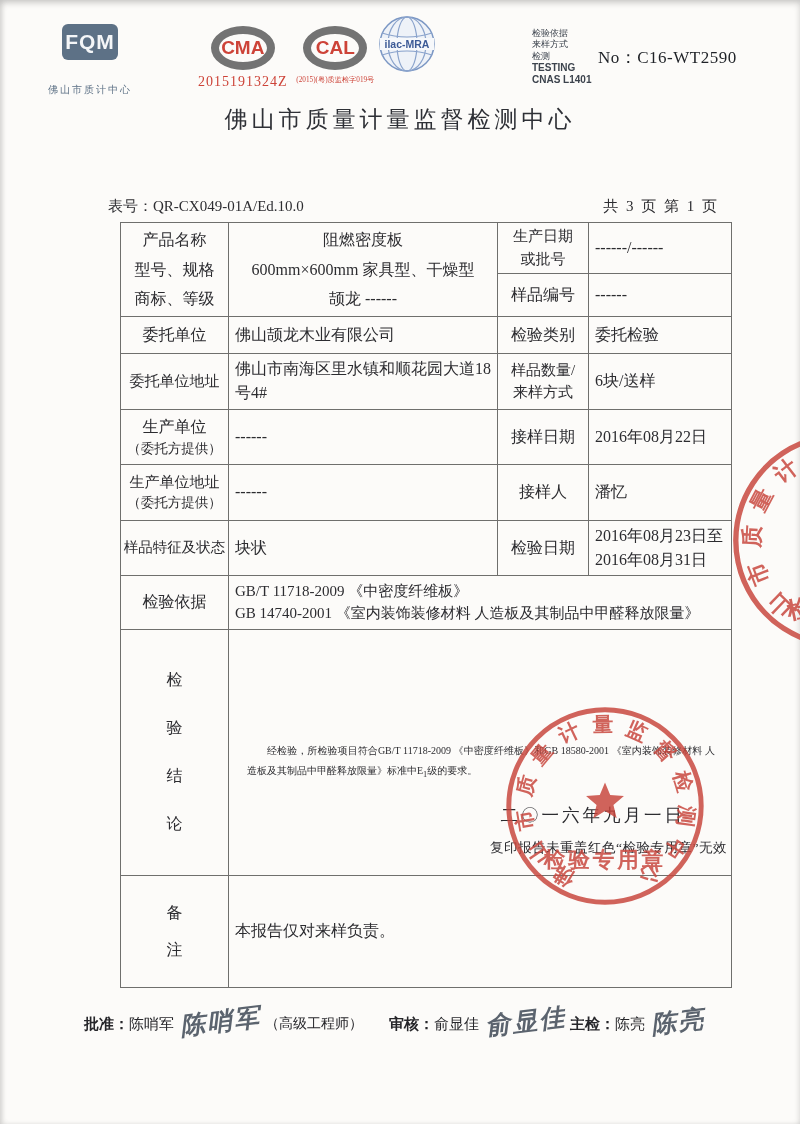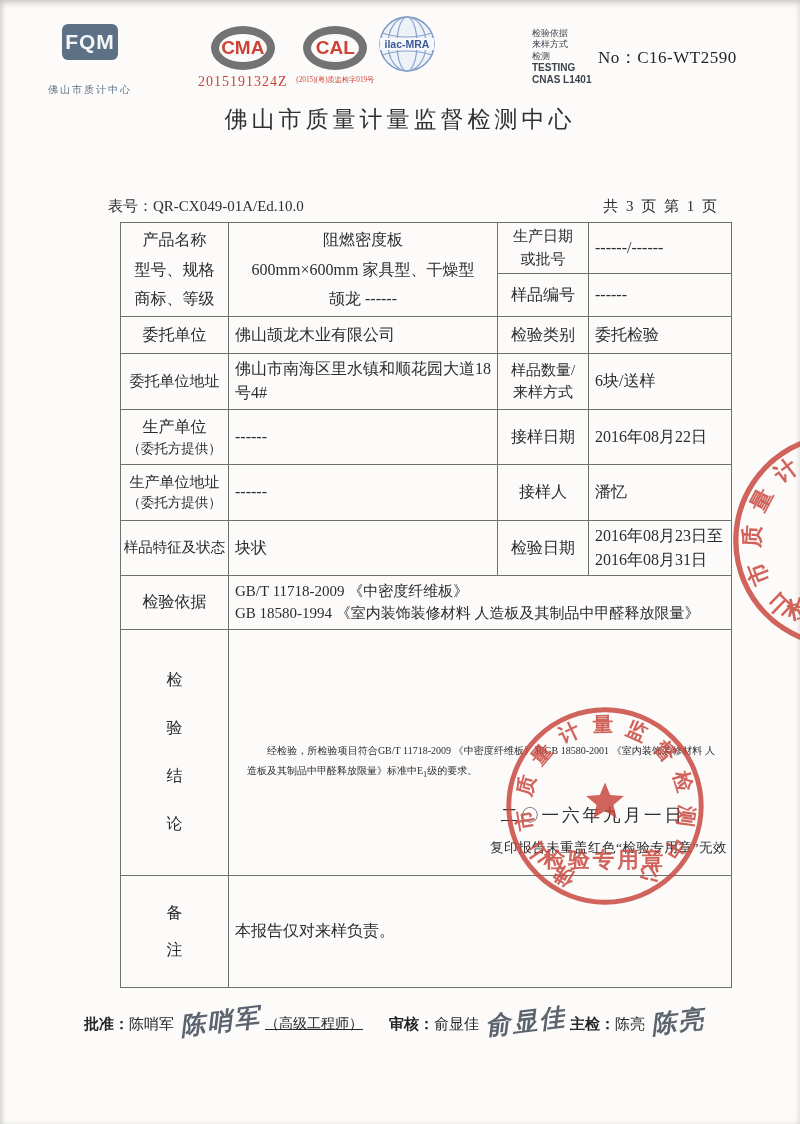--- a/index.html
+++ b/index.html
@@ -200,21 +200,21 @@
       <td class="val">
         <div>2016年08月23日至</div>
         <div>2016年08月31日</div>
       </td>
     </tr>
 
     <tr style="height:54px;">
       <td class="lab">检验依据</td>
       <td class="val sm" colspan="3">
         <div>GB/T 11718-2009 《中密度纤维板》</div>
-        <div>GB 18580-1994 《室内装饰装修材料  人造板及其制品中甲醛释放限量》</div>
+        <div>GB 14740-2001 《室内装饰装修材料  人造板及其制品中甲醛释放限量》</div>
       </td>
     </tr>
 
     <tr style="height:246px;">
       <td class="lab" style="padding:0;">
         <div class="vlab" style="height:244px;">
           <span>检</span>
           <span>验</span>
           <span>结</span>
           <span>论</span>
@@ -236,21 +236,21 @@
       </td>
       <td colspan="3" style="text-align:left;">本报告仅对来样负责。</td>
     </tr>
   </tbody>
     </table>
 
   <div class="footer-row">
     <span class="ft-lab">批准：</span>
     <span>陈哨军</span>
     <span class="sig">陈哨军</span>
-    <span style="font-size:14px;text-decoration:underline;">（高级工程师）</span>
+    <span style="font-size:14px;">（高级工程师）</span>
     <span style="width:26px;"></span>
     <span class="ft-lab">审核：</span>
     <span>俞显佳</span>
     <span class="sig">俞显佳</span>
     <span class="ft-lab">主检：</span>
     <span>陈亮</span>
     <span class="sig">陈亮</span>
   </div>
 
   <div class="stamp" style="left:497px; top:698px; width:216px; height:216px;">

